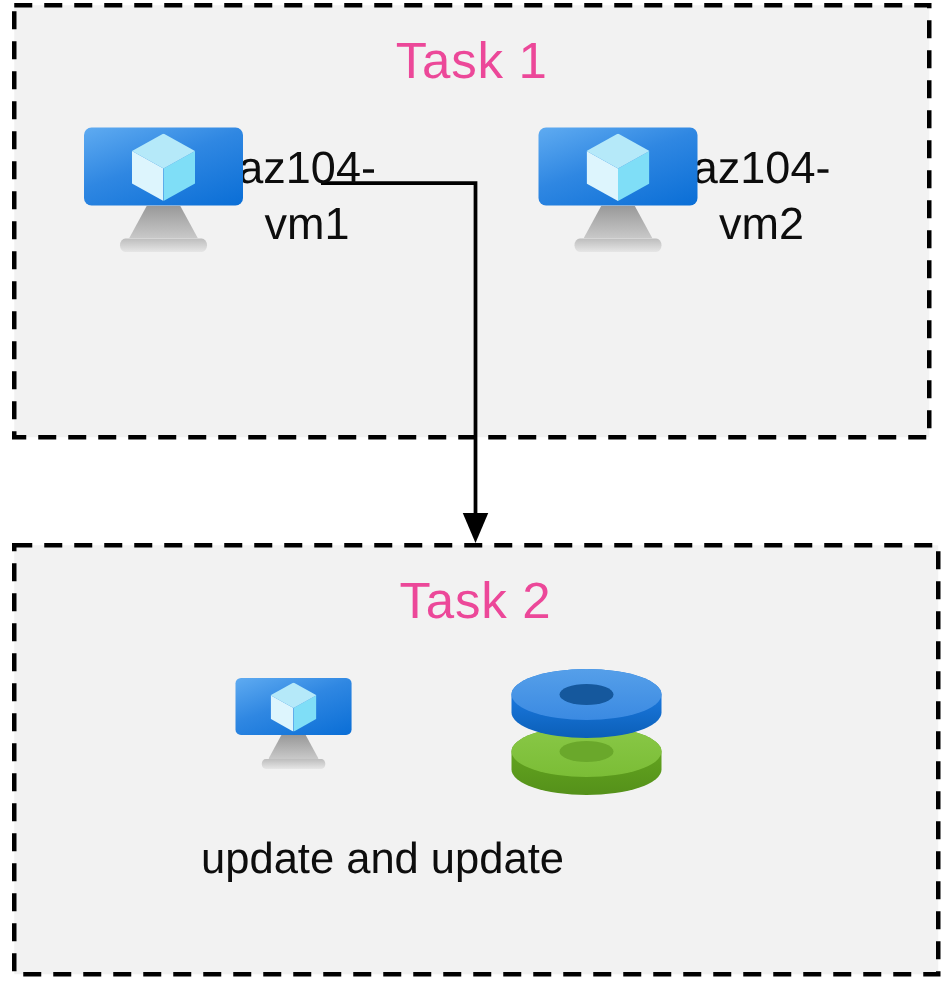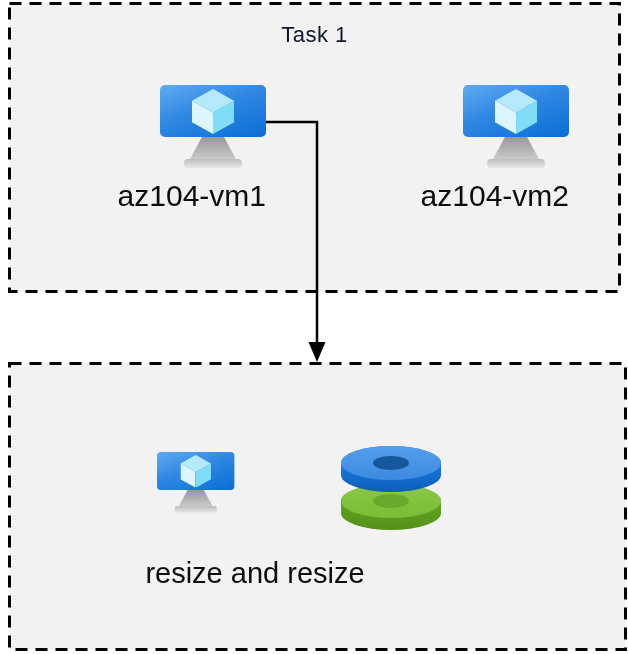--- a/index.html
+++ b/index.html
@@ -5,27 +5,27 @@
   html,body{margin:0;padding:0;background:#ffffff;}
   #stage{
     position:relative;width:628px;height:654px;background:#ffffff;overflow:hidden;
     font-family:"Liberation Sans",sans-serif;
   }
   #bg-svg{position:absolute;left:0;top:0;z-index:0;}
   .abs{position:absolute;z-index:2;}
 
   .box-title{
     position:absolute;z-index:2;text-align:center;
-    font-size:22px;font-weight:400;color:#0f172a;letter-spacing:0.5px;
+    font-size:34px;font-weight:400;color:#ec4899;letter-spacing:0.5px;
   }
   #task1-title{left:9px;width:611px;top:22px;}
   #task2-title{left:9px;width:616px;top:382px;}
 
   .vm-group{
-    position:absolute;width:210px;display:flex;flex-direction:column;align-items:flex-end;z-index:2;
+    position:absolute;width:210px;display:flex;align-items:flex-start;z-index:2;
   }
   #vm-group-1{left:56px;top:85px;}
   #vm-group-2{left:359px;top:85px;}
 
   
   .vm-icon{position:relative;width:106px;height:83px;}
   .vm-screen{
     position:absolute;left:0;top:0;width:106px;height:52px;border-radius:5px;
     background:linear-gradient(160deg,#5fabf1 0%,#2f87e2 45%,#0a6ed6 100%);
   }
@@ -112,20 +112,21 @@
         </div>
       </div>
       <div class="vm-neck"></div>
       <div class="vm-base"></div>
     </div>
     <div class="vm-label">
       <div>az104-vm2</div>
     </div>
   </div>
 
+  <div id="task2-title" class="box-title">Task 2</div>
 
   <div id="task2-vm" class="vm-icon abs">
     <div class="vm-screen">
       <div class="vm-cube">
         <div class="cube-face cube-left"></div>
         <div class="cube-face cube-right"></div>
         <div class="cube-face cube-top"></div>
       </div>
     </div>
     <div class="vm-neck"></div>
@@ -138,15 +139,15 @@
       <div class="disk-top"></div>
       <div class="disk-hole"></div>
     </div>
     <div class="disk disk-blue">
       <div class="disk-side"></div>
       <div class="disk-top"></div>
       <div class="disk-hole"></div>
     </div>
   </div>
 
-  <div id="task2-caption" class="abs">resize and resize</div>
+  <div id="task2-caption" class="abs">update and update</div>
 
 </div>
 
 </body></html>

